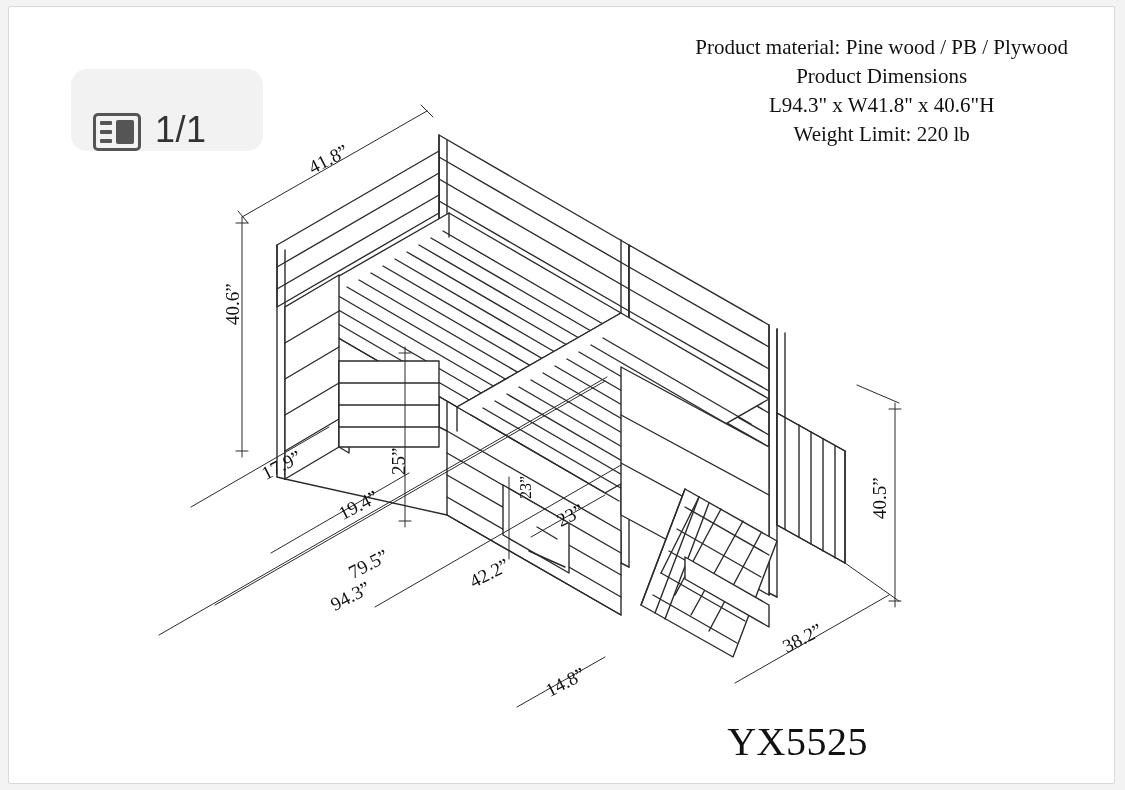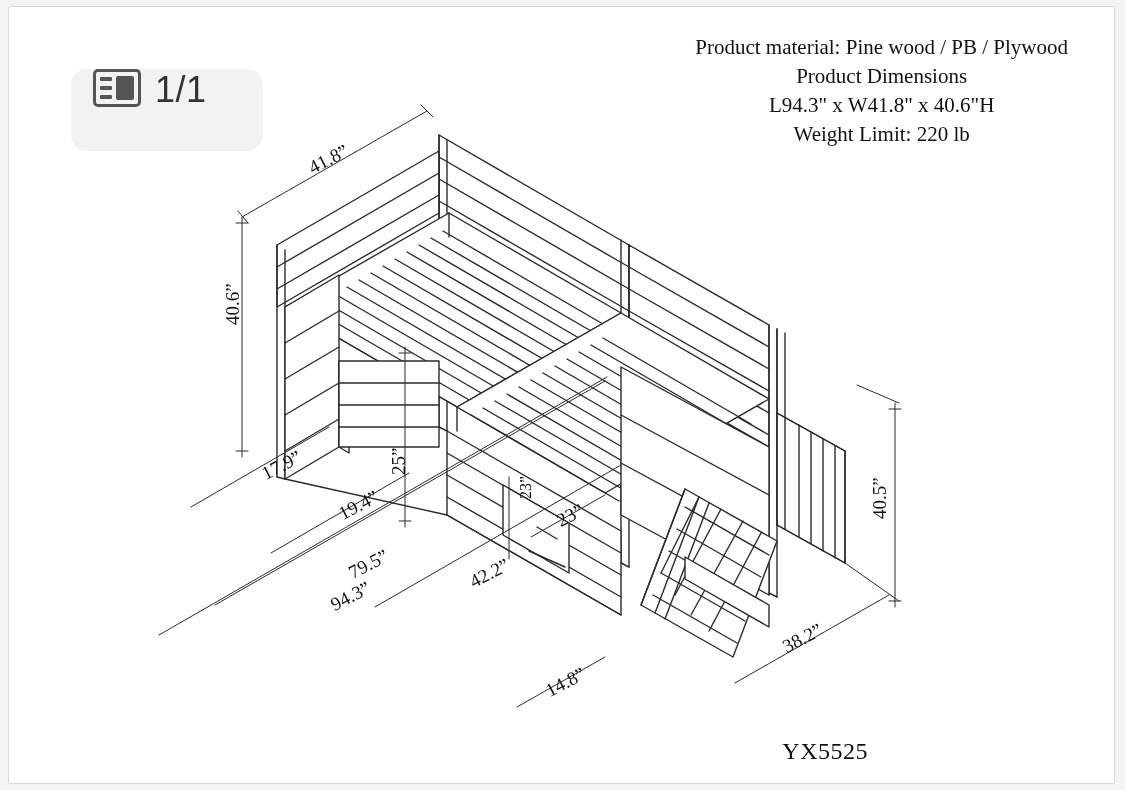--- a/index.html
+++ b/index.html
@@ -33,21 +33,21 @@
   
   #page-badge {
     position: absolute;
     left: 62px;
     top: 62px;
     width: 192px;
     height: 82px;
     background: #f2f2f2;
     border-radius: 16px;
     display: flex;
-    align-items: flex-start;
+    align-items: flex-end;
     gap: 14px;
     padding-left: 22px;
     box-sizing: border-box;
     z-index: 5;
   }
   #page-badge .pg-icon {
     width: 48px;
     height: 38px;
     border: 3px solid #555;
     border-radius: 5px;
@@ -90,21 +90,21 @@
     font-size: 21px;
     line-height: 29px;
     color: #111;
     z-index: 4;
   }
   #spec-block .line1 { text-align: right; }
   #model-code {
     position: absolute;
     right: 246px;
     bottom: 18px;
-    font-size: 24px;
+    font-size: 40px;
     color: #111;
     letter-spacing: 0.5px;
   }
   
   #drawing {
     position: absolute;
     left: 0;
     top: 0;
     width: 1105px;
     height: 776px;

